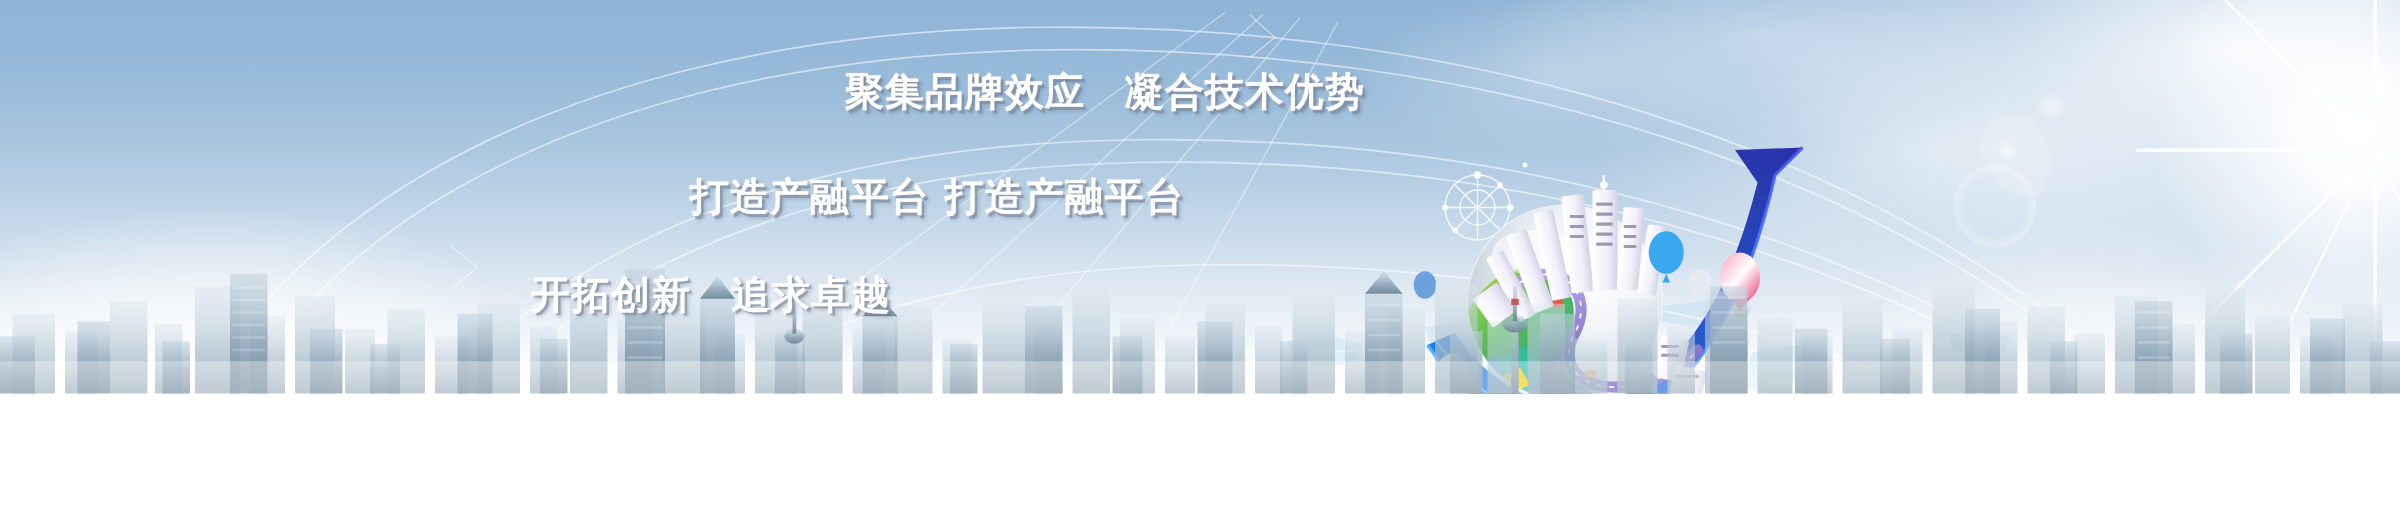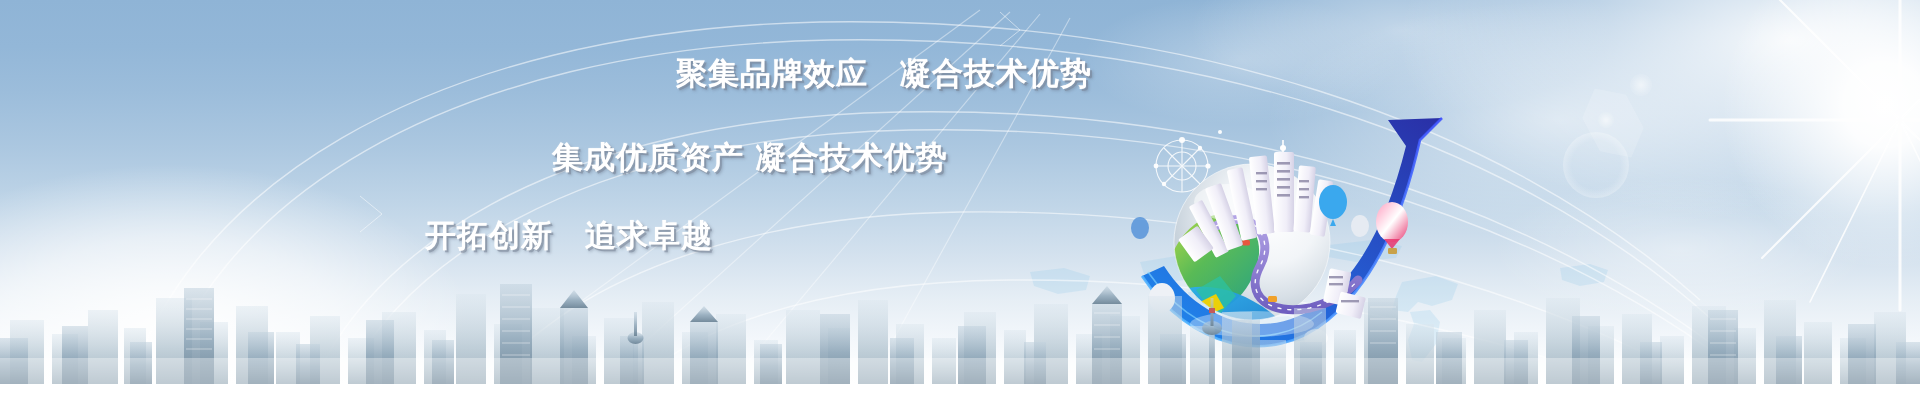--- a/index.html
+++ b/index.html
@@ -7,21 +7,21 @@
     padding: 0;
     background: #ffffff;
   }
   body {
     font-family: "Liberation Sans", "DejaVu Sans", sans-serif;
   }
 
   #banner {
     position: relative;
     width: 1920px;
-    height: 384px;
+    height: 315px;
     overflow: hidden;
     
     background:
       linear-gradient(to bottom,
         #8fb4d6 0%,
         #93b7d8 12%,
         #9cbddb 24%,
         #abc7e0 38%,
         #bed4e7 52%,
         #d3e1ee 66%,
@@ -469,17 +469,17 @@
         <rect x="1710" y="76" width="26" height="2"></rect>
       <rect x="1710" y="88" width="26" height="2"></rect>
         <rect x="1710" y="100" width="26" height="2"></rect>
     </g>
 
     <rect x="0" y="104" width="1920" height="26" fill="#ffffff" opacity="0.35"></rect>
   </svg>
 
   <div id="slogans">
     <div class="slogan" id="slogan-1">聚集品牌效应　凝合技术优势</div>
-    <div class="slogan" id="slogan-2">集成优质资产 凝合技术优势</div>
+    <div class="slogan" id="slogan-2">打造产融平台 打造产融平台</div>
     <div class="slogan" id="slogan-3">开拓创新　追求卓越</div>
   </div>
 
 </div>
 
 </body></html>

